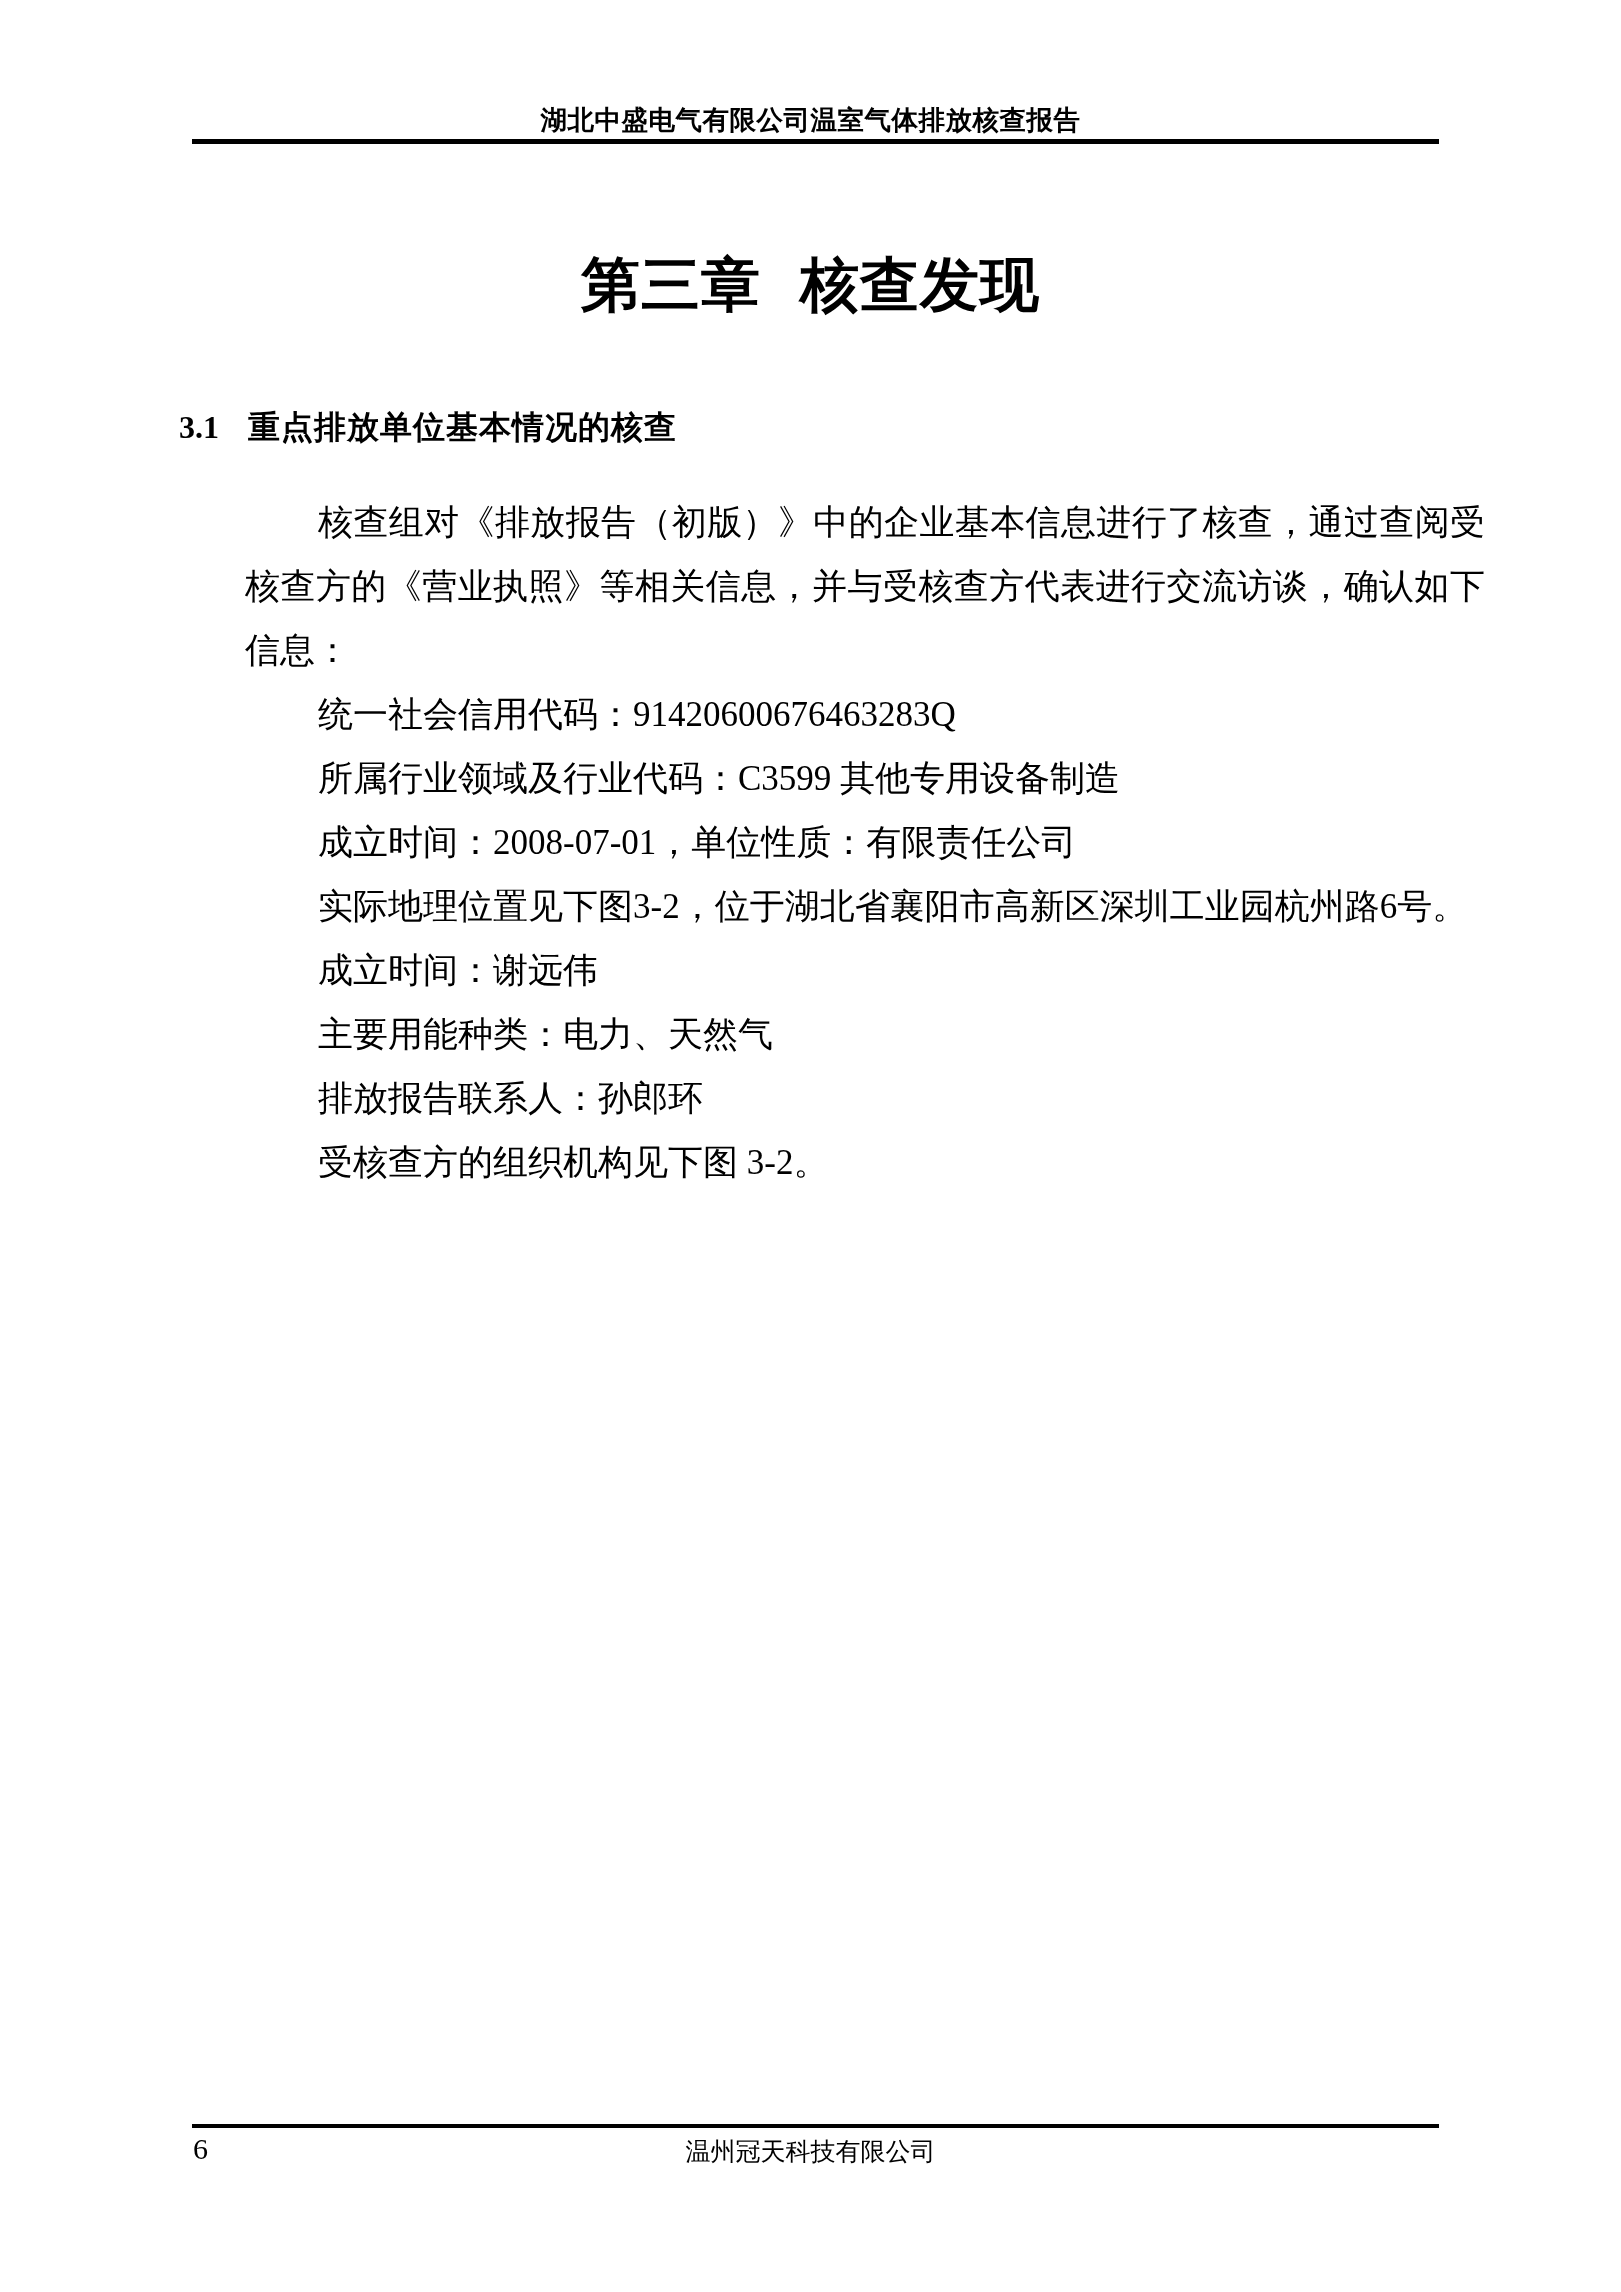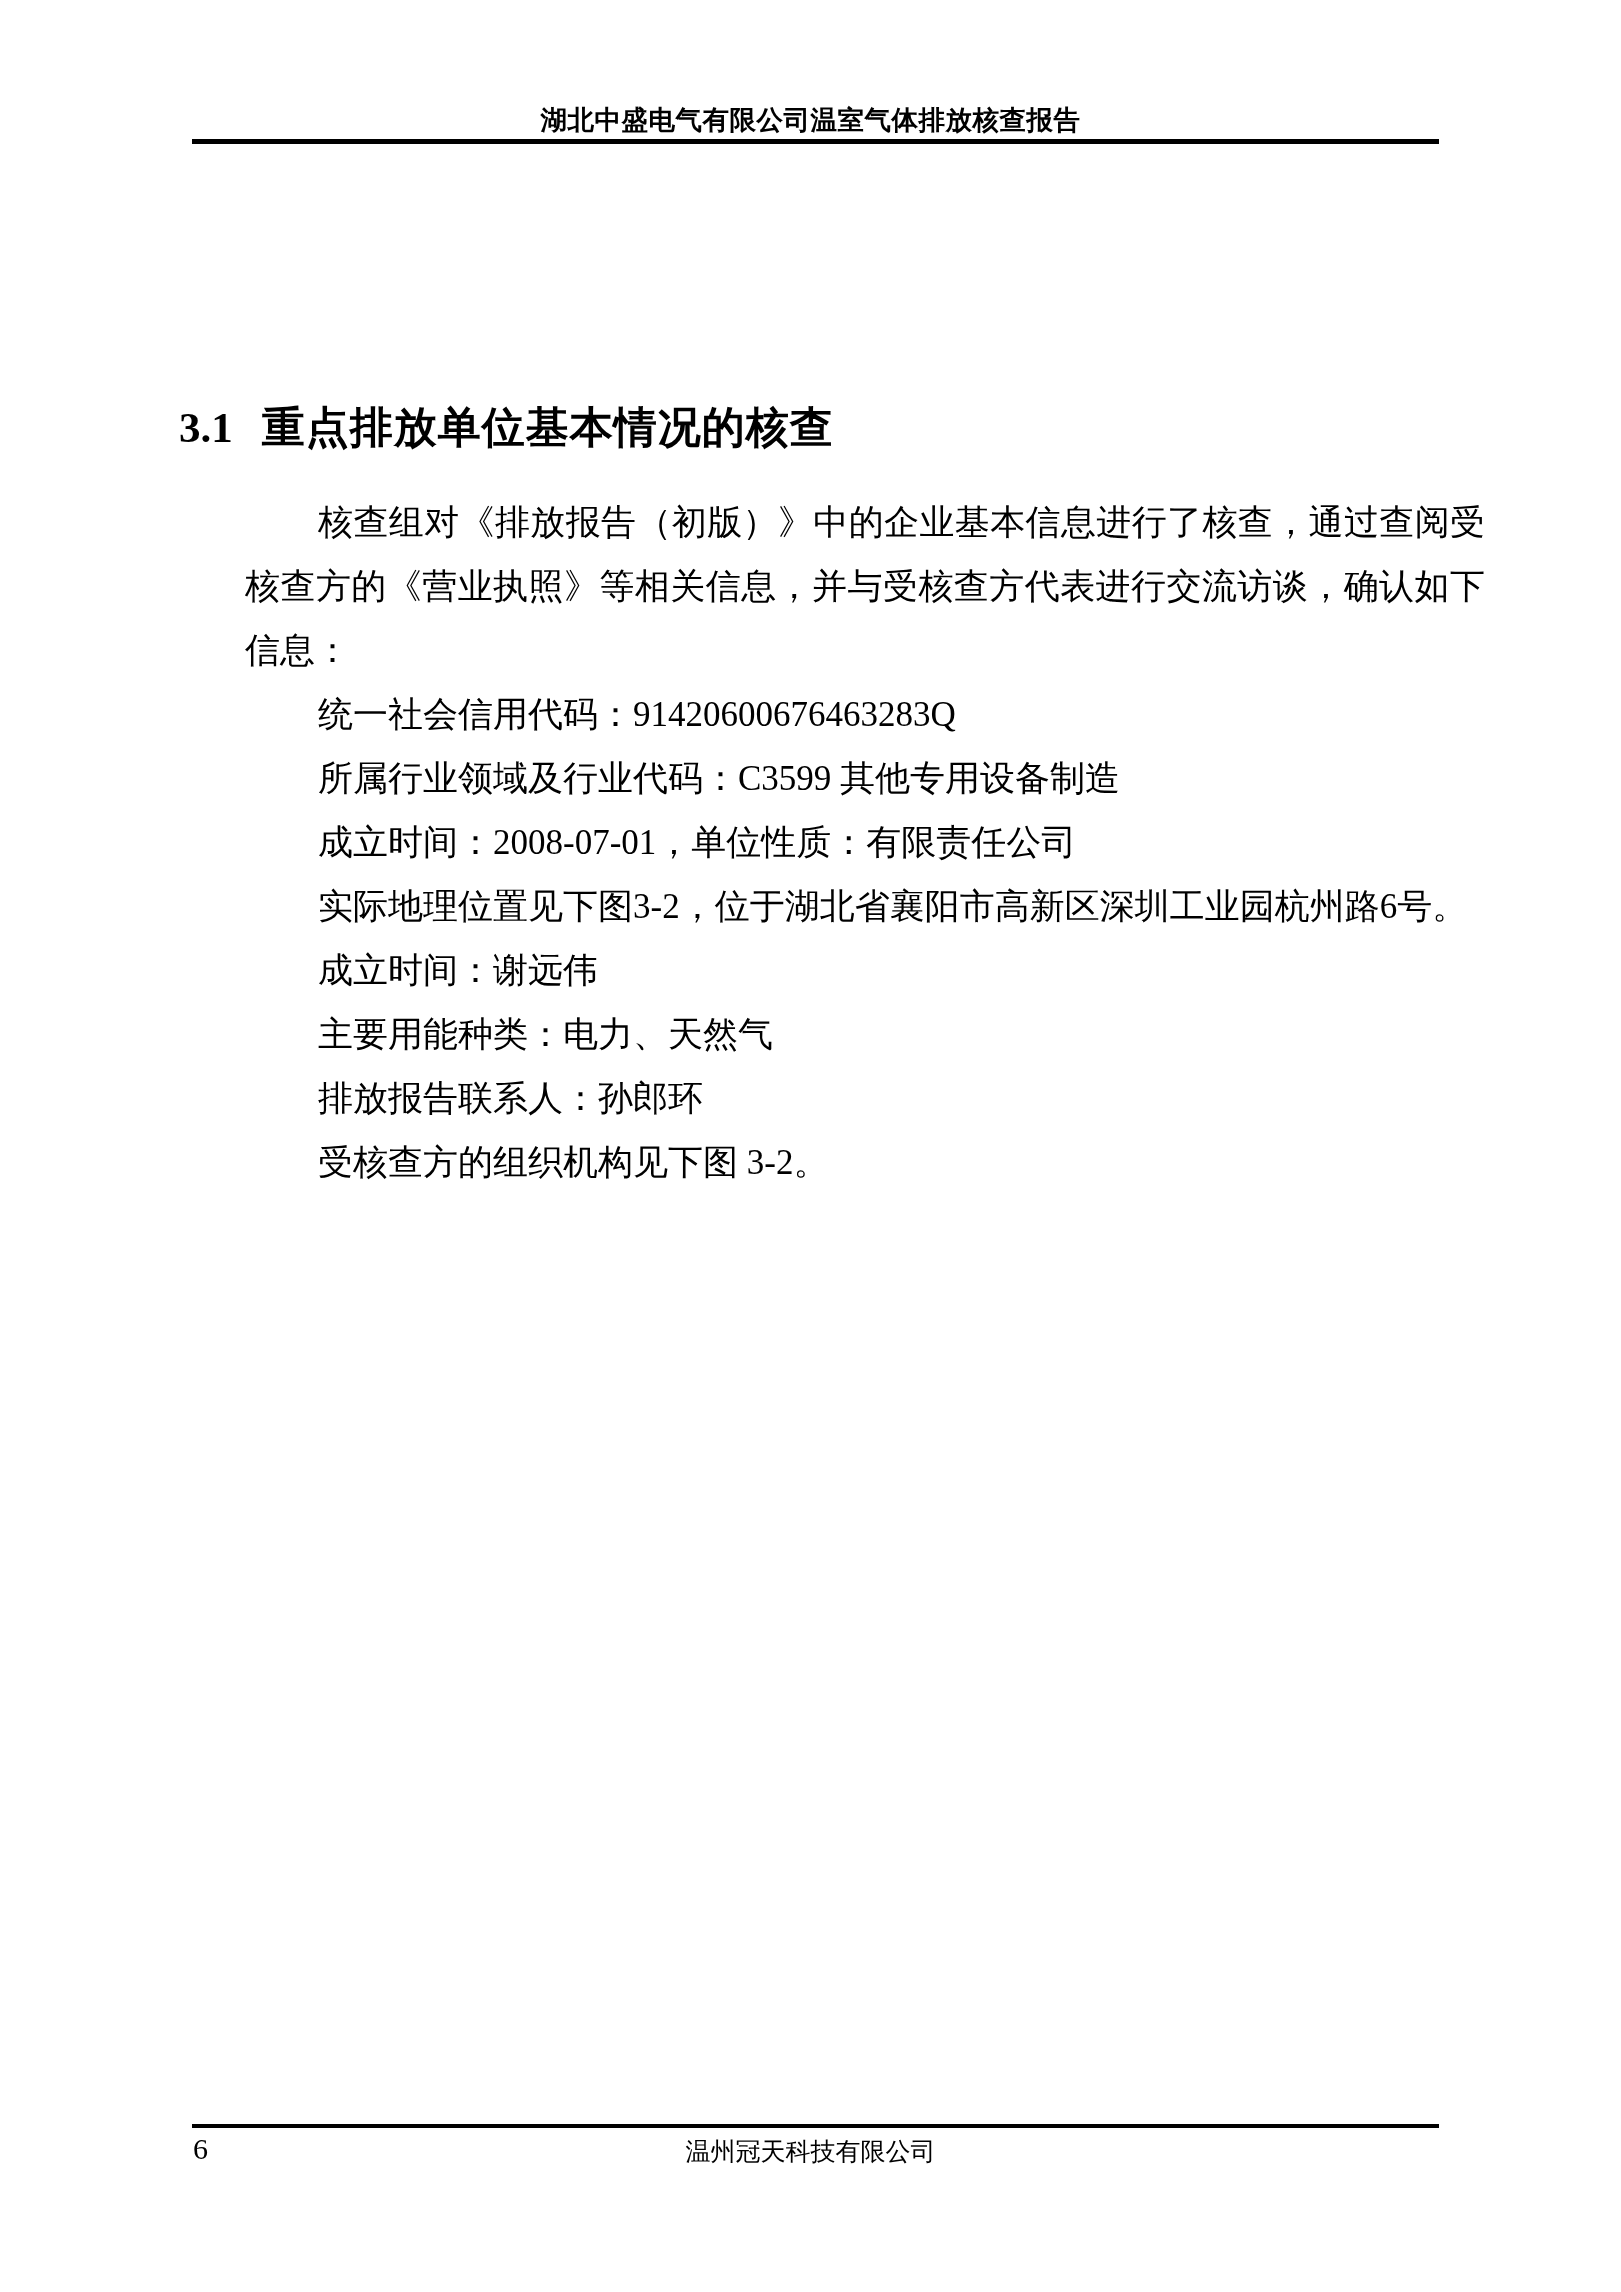--- a/index.html
+++ b/index.html
@@ -52,21 +52,21 @@
     word-spacing: 17.6px;
     letter-spacing: 1px;
   }
 
   
   .section-heading {
     position: absolute;
     top: 400px;
     left: 179px;
     margin: 0;
-    font-size: 43px;
+    font-size: 32px;
     line-height: 55px;
     font-weight: bold;
     white-space: nowrap;
   }
   .section-number {
     font-family: "Liberation Serif", "DejaVu Serif", serif;
     margin-right: 29px;
   }
   .section-title {
     font-family: "DejaVu Sans", "Liberation Sans", sans-serif;
@@ -123,20 +123,21 @@
 </head>
 <body>
 
 <div class="page">
 
   <div class="page-header">
     <div class="header-title">湖北中盛电气有限公司温室气体排放核查报告</div>
     <div class="header-rule"></div>
   </div>
 
+  <h1 class="chapter-title">第三章 核查发现</h1>
 
   <h2 class="section-heading">
     <span class="section-number">3.1</span><span class="section-title">重点排放单位基本情况的核查</span>
   </h2>
 
   <div class="content">
     <p class="intro">核查组对《排放报告（初版）》中的企业基本信息进行了核查，通过查阅受核查方的《营业执照》等相关信息，并与受核查方代表进行交流访谈，确认如下信息：</p>
     <div class="info-list">
         <p class="info-line">统一社会信用代码：91420600676463283Q</p>
         <p class="info-line">所属行业领域及行业代码：C3599 其他专用设备制造</p>

